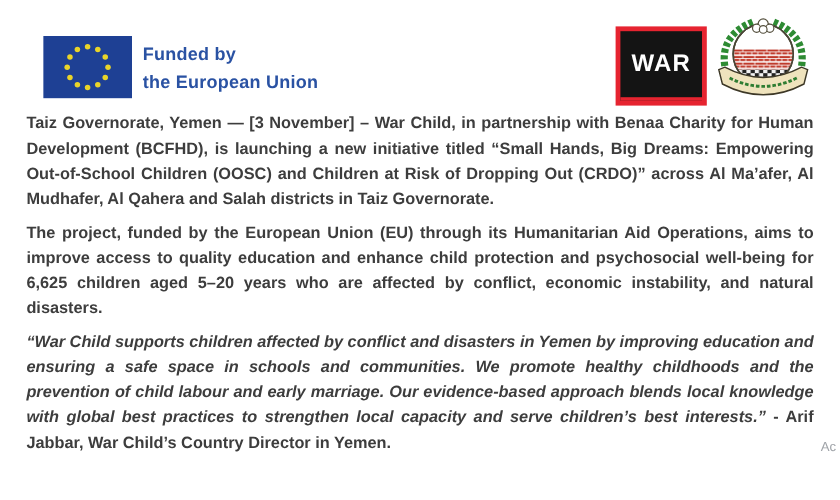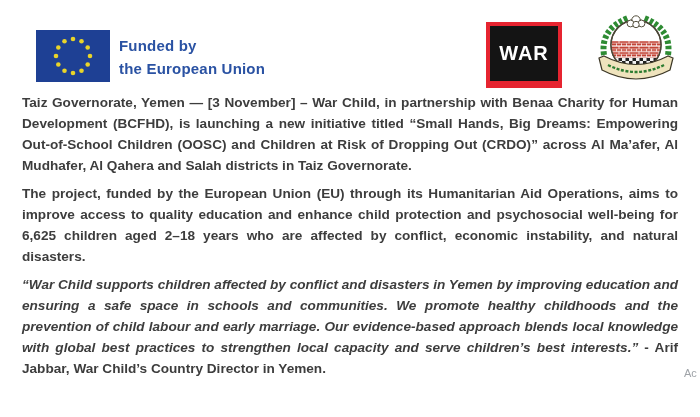--- a/index.html
+++ b/index.html
@@ -20,21 +20,21 @@
     position: absolute; left: 36px; top: 30px;
     width: 74px; height: 52px; display: block;
   }
   .eu-text {
     position: absolute; left: 119px; top: 34px;
     color: #2a52a3; font-weight: bold;
     font-size: 15px; line-height: 23px; letter-spacing: 0.2px;
   }
 
   .wc-logo {
-    position: absolute; left: 486px; top: 22px;
+    position: absolute; left: 513px; top: 22px;
     width: 76px; height: 66px;
     background: #e62430;
     padding: 4px;
   }
   .wc-inner { width: 100%; height: 100%; background: #141414; display: flex; flex-direction: column; }
   .wc-top {
     flex: 1; display: flex; align-items: center; justify-content: center;
     color: #ffffff; font-weight: bold; font-size: 20px; letter-spacing: 1px;
     border-bottom: 3px solid #e62430;
   }
@@ -143,21 +143,21 @@
       </g>
 
       <path d="M5 45 L10 43 Q42 60 74 43 L79 45 L76 57 Q42 75 8 57 Z" fill="#efe3bd" stroke="#3d3827" stroke-width="1.2"></path>
       <path d="M14 52 Q42 66 70 52" stroke="#2e7d32" stroke-width="2.4" stroke-dasharray="3 1.6" fill="none"></path>
     </svg>
 
   </header>
 
   <main class="article">
     <p>Taiz Governorate, Yemen — [3 November] – War Child, in partnership with Benaa Charity for Human Development (BCFHD), is launching a new initiative titled “Small Hands, Big Dreams: Empowering Out-of-School Children (OOSC) and Children at Risk of Dropping Out (CRDO)” across Al Ma’afer, Al Mudhafer, Al Qahera and Salah districts in Taiz Governorate.</p>
-    <p>The project, funded by the European Union (EU) through its Humanitarian Aid Operations, aims to improve access to quality education and enhance child protection and psychosocial well-being for 6,625 children aged 2–18 years who are affected by conflict, economic instability, and natural disasters.</p>
+    <p>The project, funded by the European Union (EU) through its Humanitarian Aid Operations, aims to improve access to quality education and enhance child protection and psychosocial well-being for 6,625 children aged 5–20 years who are affected by conflict, economic instability, and natural disasters.</p>
     <p class="quote"><span class="q">“War Child supports children affected by conflict and disasters in Yemen by improving education and ensuring a safe space in schools and communities. We promote healthy childhoods and the prevention of child labour and early marriage. Our evidence-based approach blends local knowledge with global best practices to strengthen local capacity and serve children’s best interests.”</span><span class="attr"> - Arif Jabbar, War Child’s Country Director in Yemen.</span></p>
   </main>
 
   <div class="watermark">
     <div class="w1">Ac</div>
     <div class="w2">Go</div>
   </div>
 
 </div>
 

